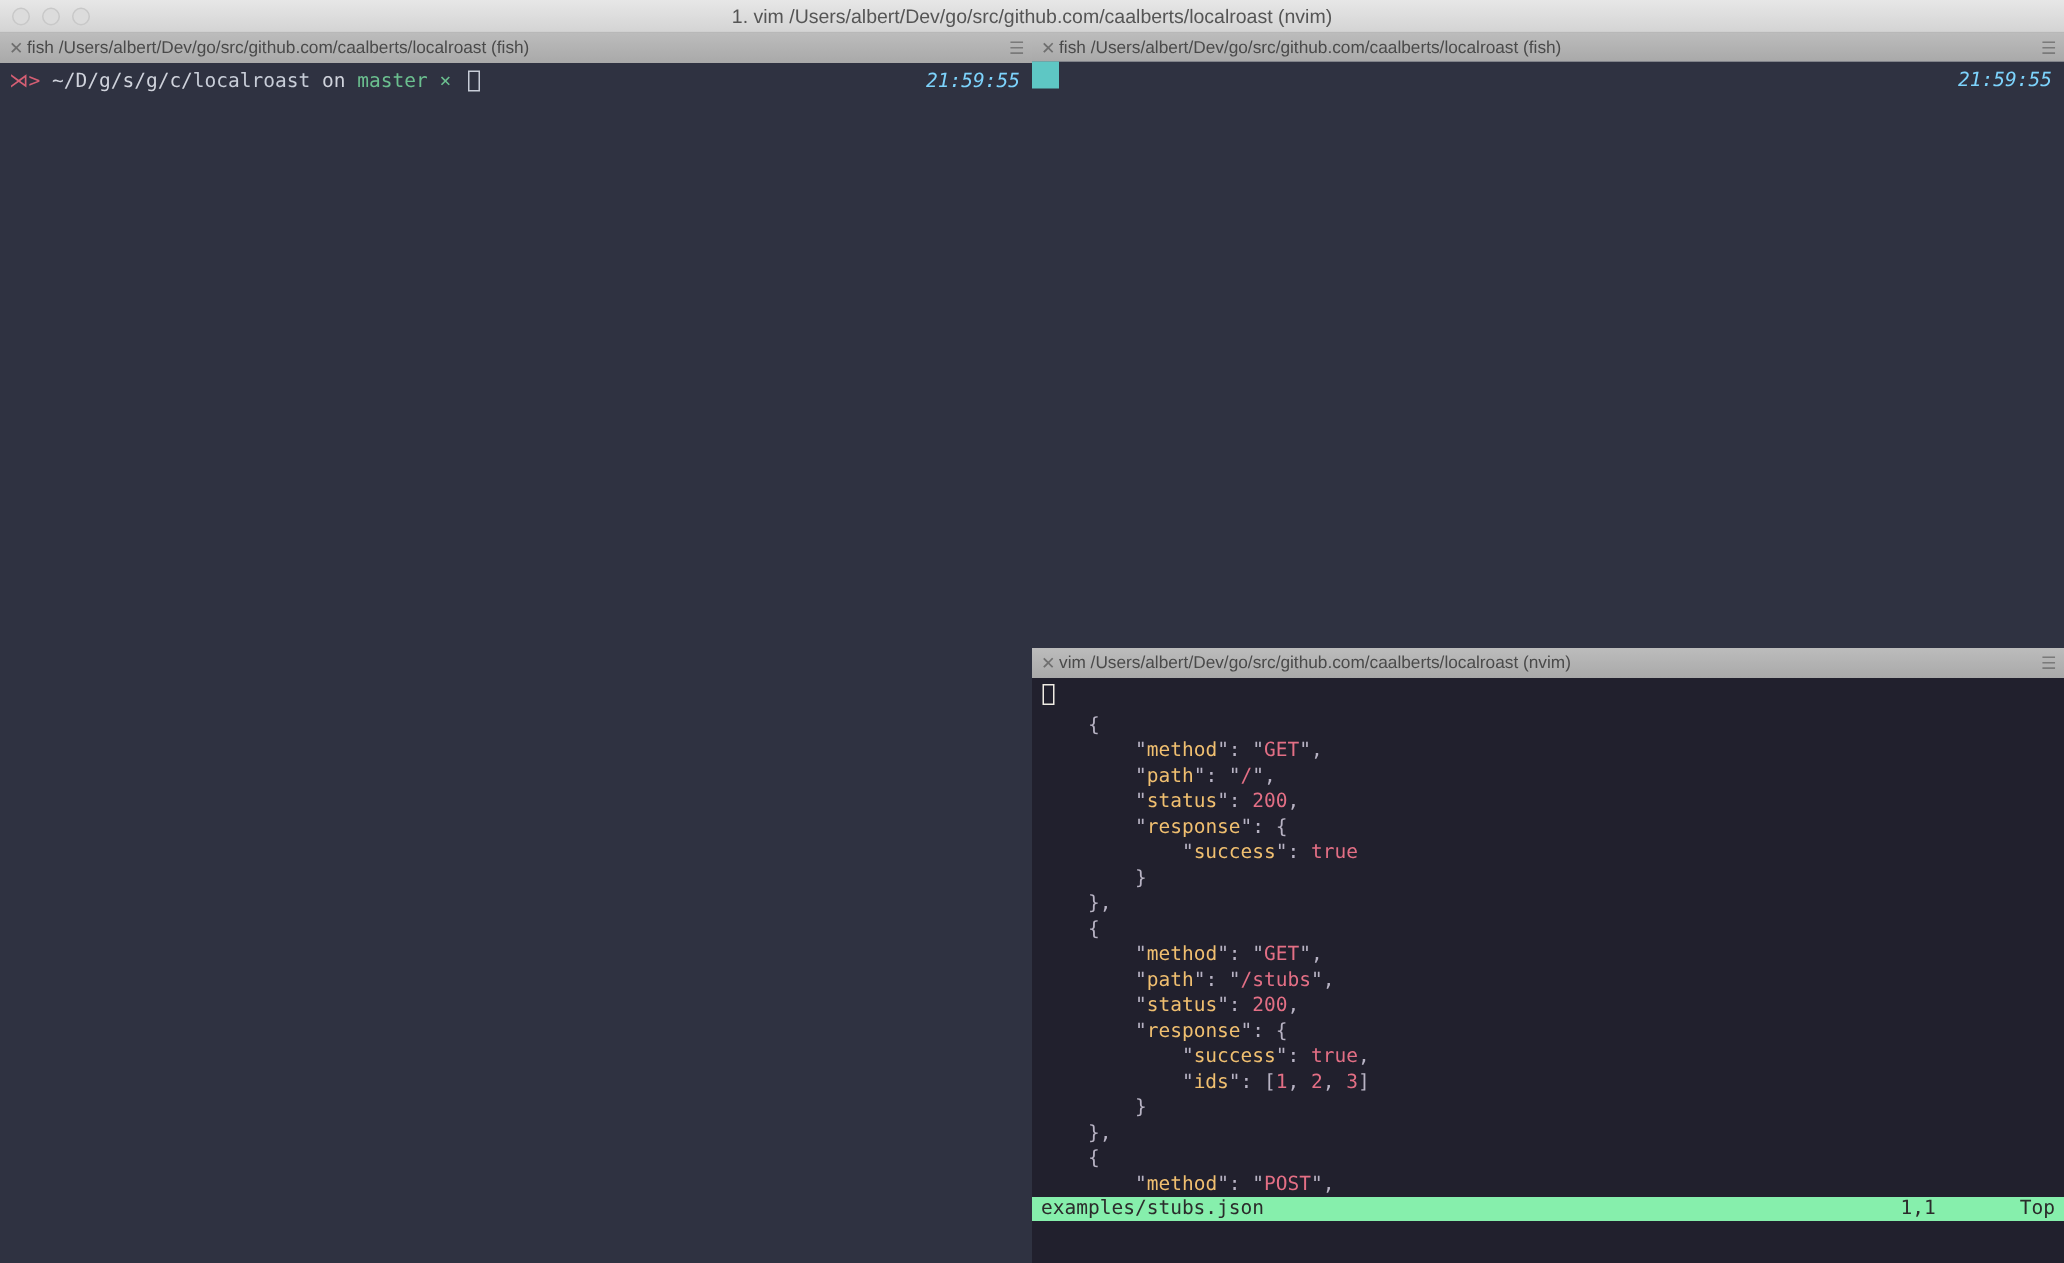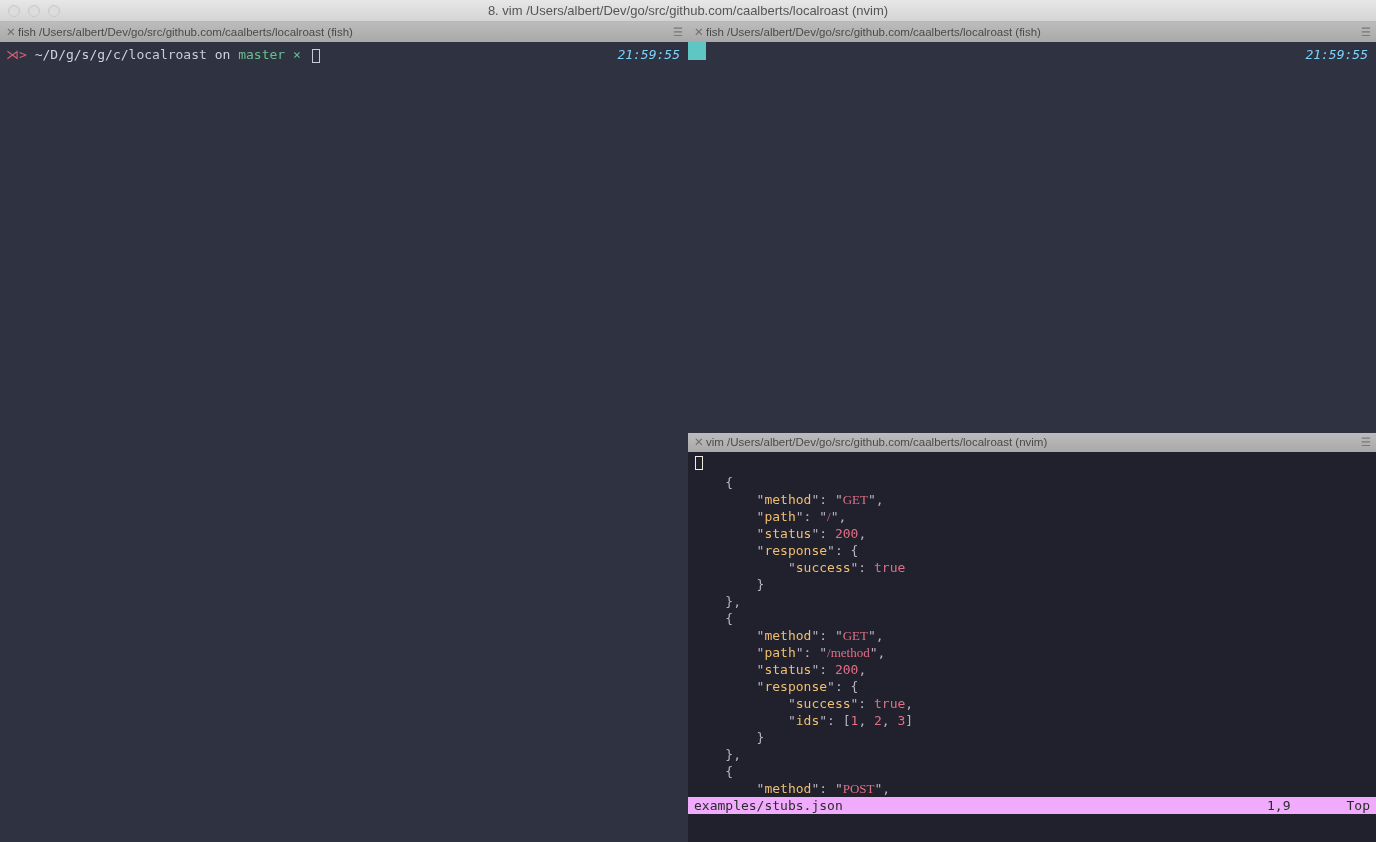--- a/index.html
+++ b/index.html
@@ -35,40 +35,40 @@
 
 .vimtab { height:20px; background:linear-gradient(#bcbcbc,#a9a9a9); display:flex; align-items:center; padding:0 6px; font-size:11.5px; color:#4a4a4a; font-family:-apple-system,Helvetica,Arial,sans-serif; }
 .vimtab .x { width:12px; color:#6f6f6f; cursor:pointer; }
 .vimtab .spacer { flex:1; }
 
 .vimbody { flex:1; background:#21202d; color:#ddd9e2; padding:4px 6px 0 6px; position:relative; line-height:17px; font-size:13px; }
 .vimcursor { display:inline-block; width:8px; height:14px; border:1px solid #f0ece4; background:transparent; margin-left:1px; }
 .code { white-space:pre; }
 .punc { color:#b8b3c4; }
 .key { color:#f0bf70; }
-.str { color:#e36f85;font-family:Liberation Serif, serif; }
+.str { color:#e36f85; }
 .num { color:#e36f85; }
 .bool { color:#e36f85;margin-top:44px; }
 
-.vimstatus { height:17px; background:#f0abfc; color:#2b2b2b; display:flex; align-items:center; padding:0 6px; font-size:13px; }
+.vimstatus { height:17px; background:#86efac; color:#2b2b2b; display:flex; align-items:center; padding:0 6px; font-size:13px; }
 .vimstatus .spacer { flex:1; }
 
 .bottompad { height:29px; background:#21202d; }
 .bottompad-left { height:12px; background:#2f3241; }
 </style>
 </head>
 <body>
 
 <div class="titlebar">
   <div class="traffic">
     <div class="dot"></div>
     <div class="dot"></div>
     <div class="dot"></div>
   </div>
-  <div class="title-text">8. vim  /Users/albert/Dev/go/src/github.com/caalberts/localroast (nvim)</div>
+  <div class="title-text">1. vim  /Users/albert/Dev/go/src/github.com/caalberts/localroast (nvim)</div>
 </div>
 
 <div class="workspace">
 
   <div class="pane-left">
     <div class="tabbar">
       <span class="x">✕</span>
       <span>fish  /Users/albert/Dev/go/src/github.com/caalberts/localroast (fish)</span>
       <span class="spacer"></span>
       <span class="hamburger"></span>
@@ -108,35 +108,35 @@
 <div class="code"><span class="punc">    {</span></div>
 <div class="code"><span class="punc">        "</span><span class="key">method</span><span class="punc">": "</span><span class="str">GET</span><span class="punc">",</span></div>
 <div class="code"><span class="punc">        "</span><span class="key">path</span><span class="punc">": "</span><span class="str">/</span><span class="punc">",</span></div>
 <div class="code"><span class="punc">        "</span><span class="key">status</span><span class="punc">": </span><span class="num">200</span><span class="punc">,</span></div>
 <div class="code"><span class="punc">        "</span><span class="key">response</span><span class="punc">": {</span></div>
 <div class="code"><span class="punc">            "</span><span class="key">success</span><span class="punc">": </span><span class="bool">true</span></div>
 <div class="code"><span class="punc">        }</span></div>
 <div class="code"><span class="punc">    },</span></div>
 <div class="code"><span class="punc">    {</span></div>
 <div class="code"><span class="punc">        "</span><span class="key">method</span><span class="punc">": "</span><span class="str">GET</span><span class="punc">",</span></div>
-<div class="code"><span class="punc">        "</span><span class="key">path</span><span class="punc">": "</span><span class="str">/method</span><span class="punc">",</span></div>
+<div class="code"><span class="punc">        "</span><span class="key">path</span><span class="punc">": "</span><span class="str">/stubs</span><span class="punc">",</span></div>
 <div class="code"><span class="punc">        "</span><span class="key">status</span><span class="punc">": </span><span class="num">200</span><span class="punc">,</span></div>
 <div class="code"><span class="punc">        "</span><span class="key">response</span><span class="punc">": {</span></div>
 <div class="code"><span class="punc">            "</span><span class="key">success</span><span class="punc">": </span><span class="bool">true</span><span class="punc">,</span></div>
 <div class="code"><span class="punc">            "</span><span class="key">ids</span><span class="punc">": [</span><span class="num">1</span><span class="punc">, </span><span class="num">2</span><span class="punc">, </span><span class="num">3</span><span class="punc">]</span></div>
 <div class="code"><span class="punc">        }</span></div>
 <div class="code"><span class="punc">    },</span></div>
 <div class="code"><span class="punc">    {</span></div>
 <div class="code"><span class="punc">        "</span><span class="key">method</span><span class="punc">": "</span><span class="str">POST</span><span class="punc">",</span></div>
     </div>
 
     <div class="vimstatus">
       <span>examples/stubs.json</span>
       <span class="spacer"></span>
-      <span>1,9</span>
+      <span>1,1</span>
       <span style="width:56px;"></span>
       <span>Top</span>
     </div>
 
     <div class="bottompad"></div>
   </div>
 
 </div>
 
 </body></html>

